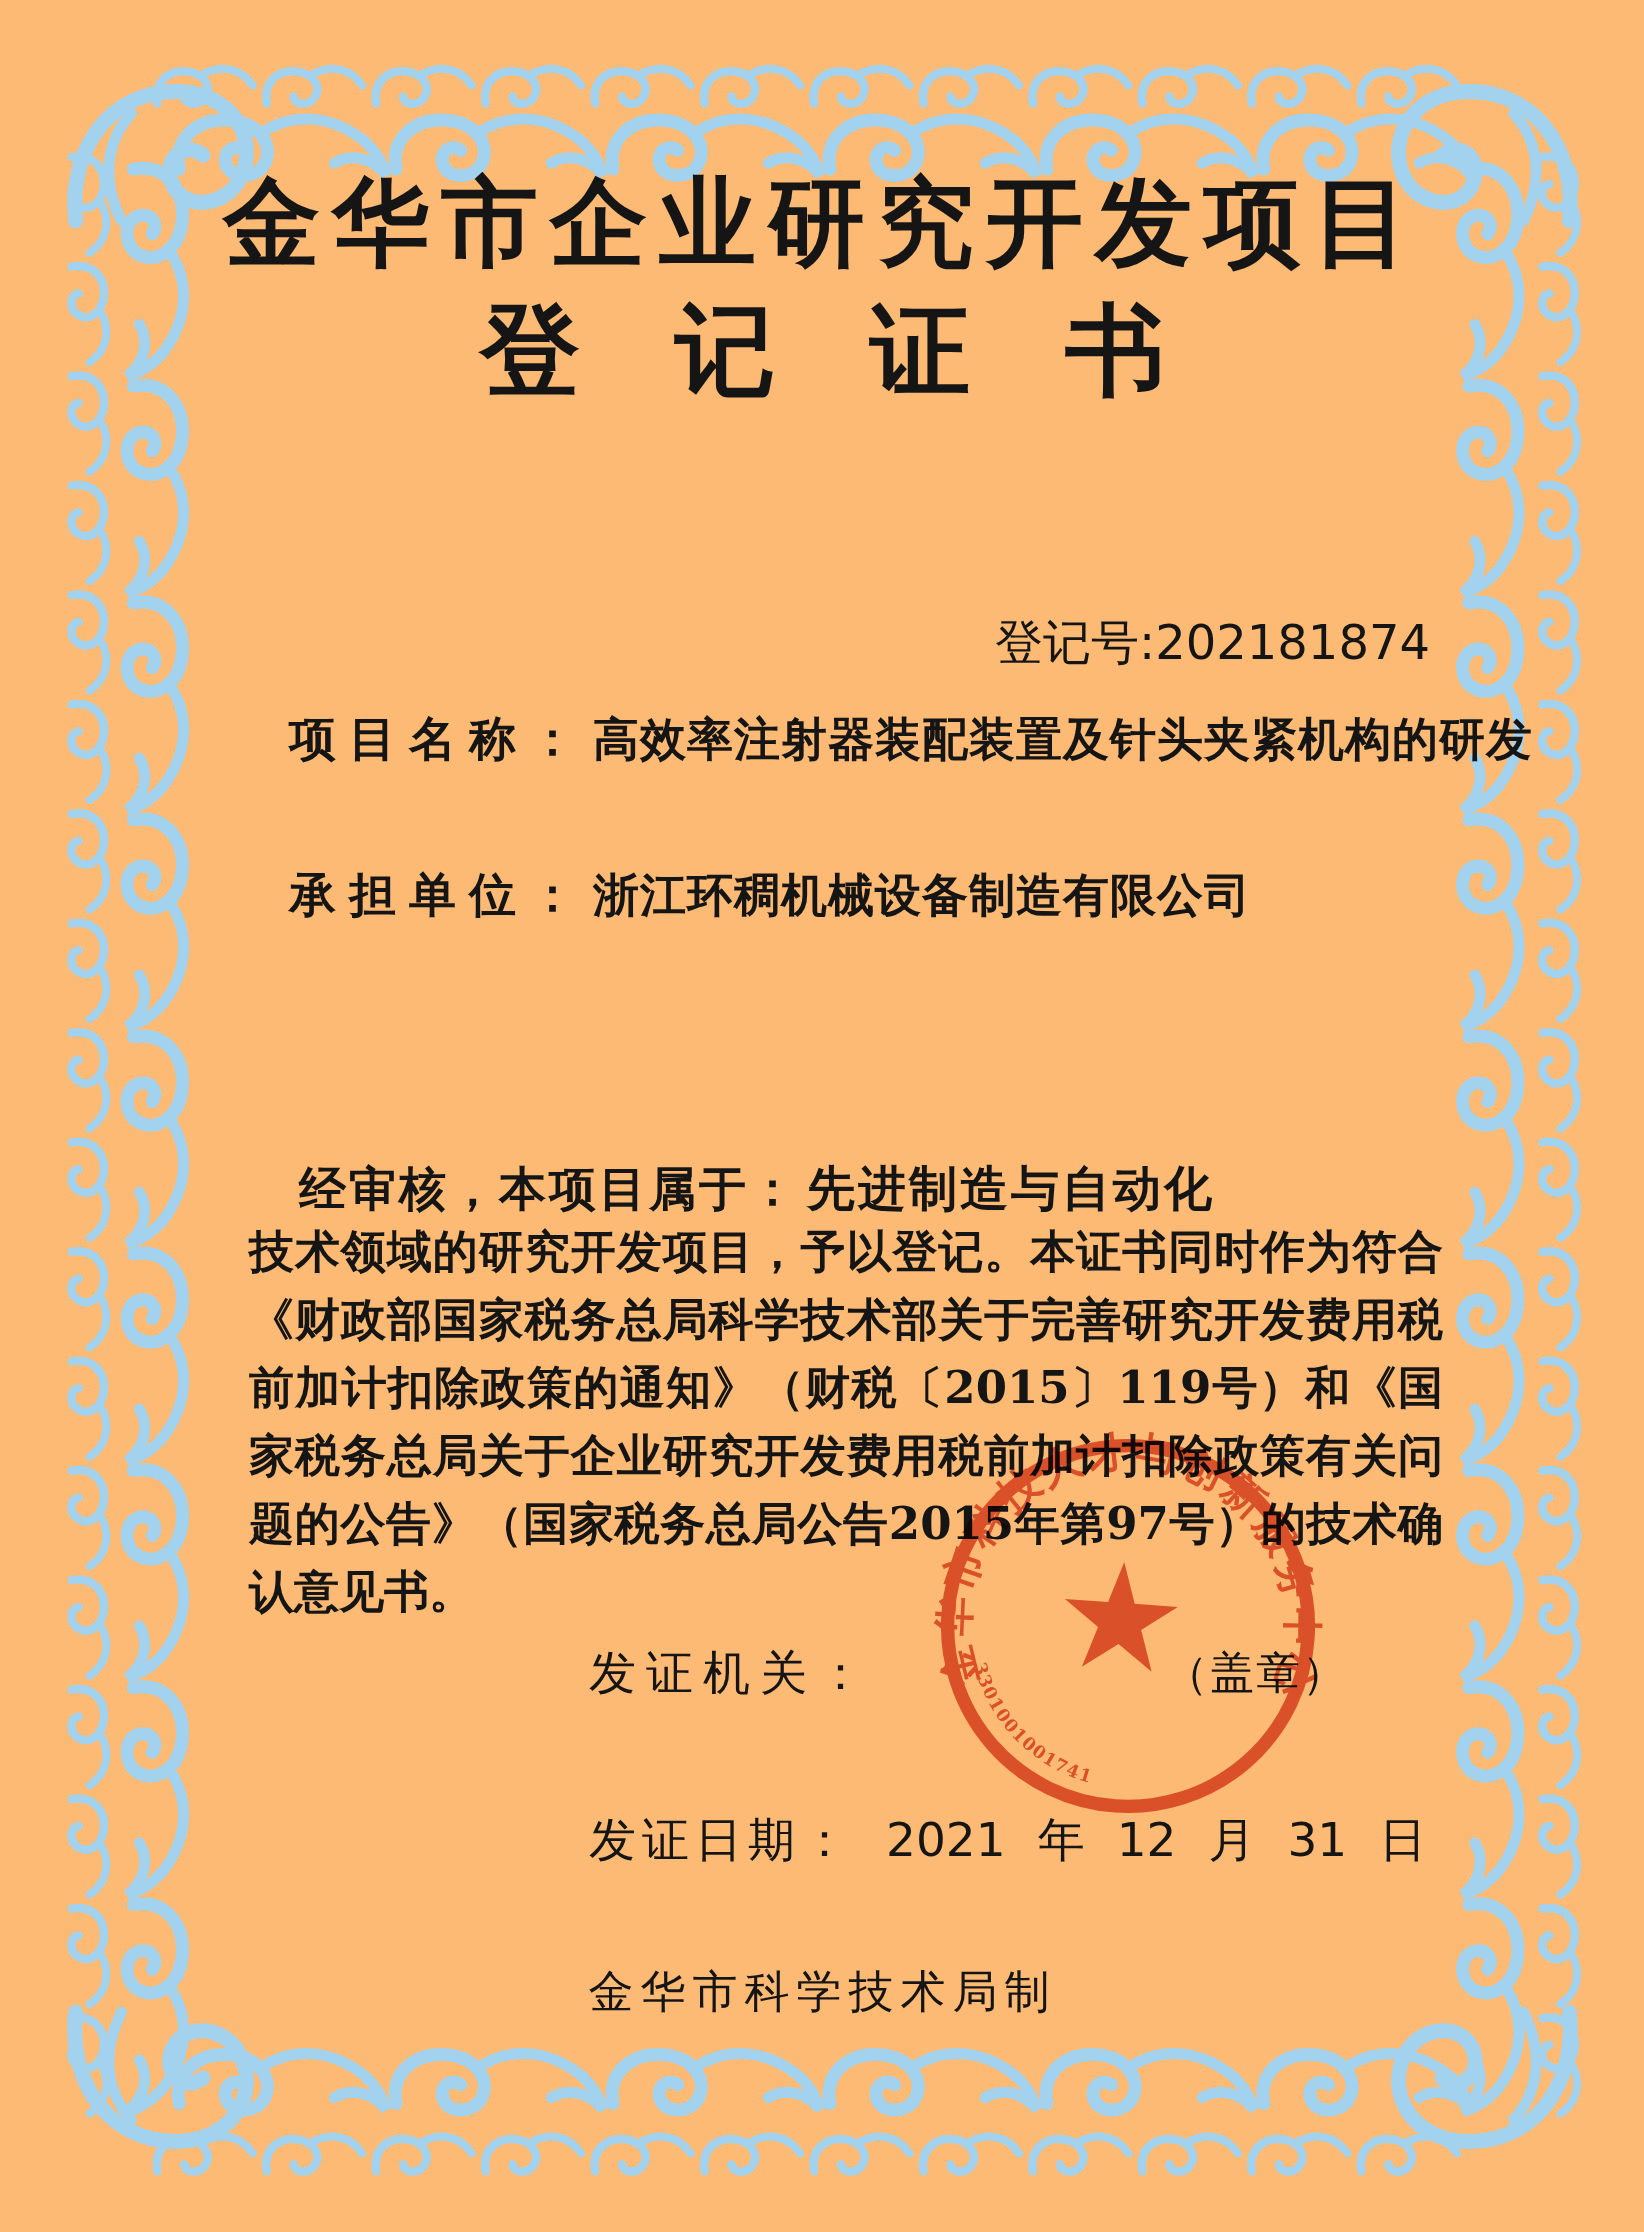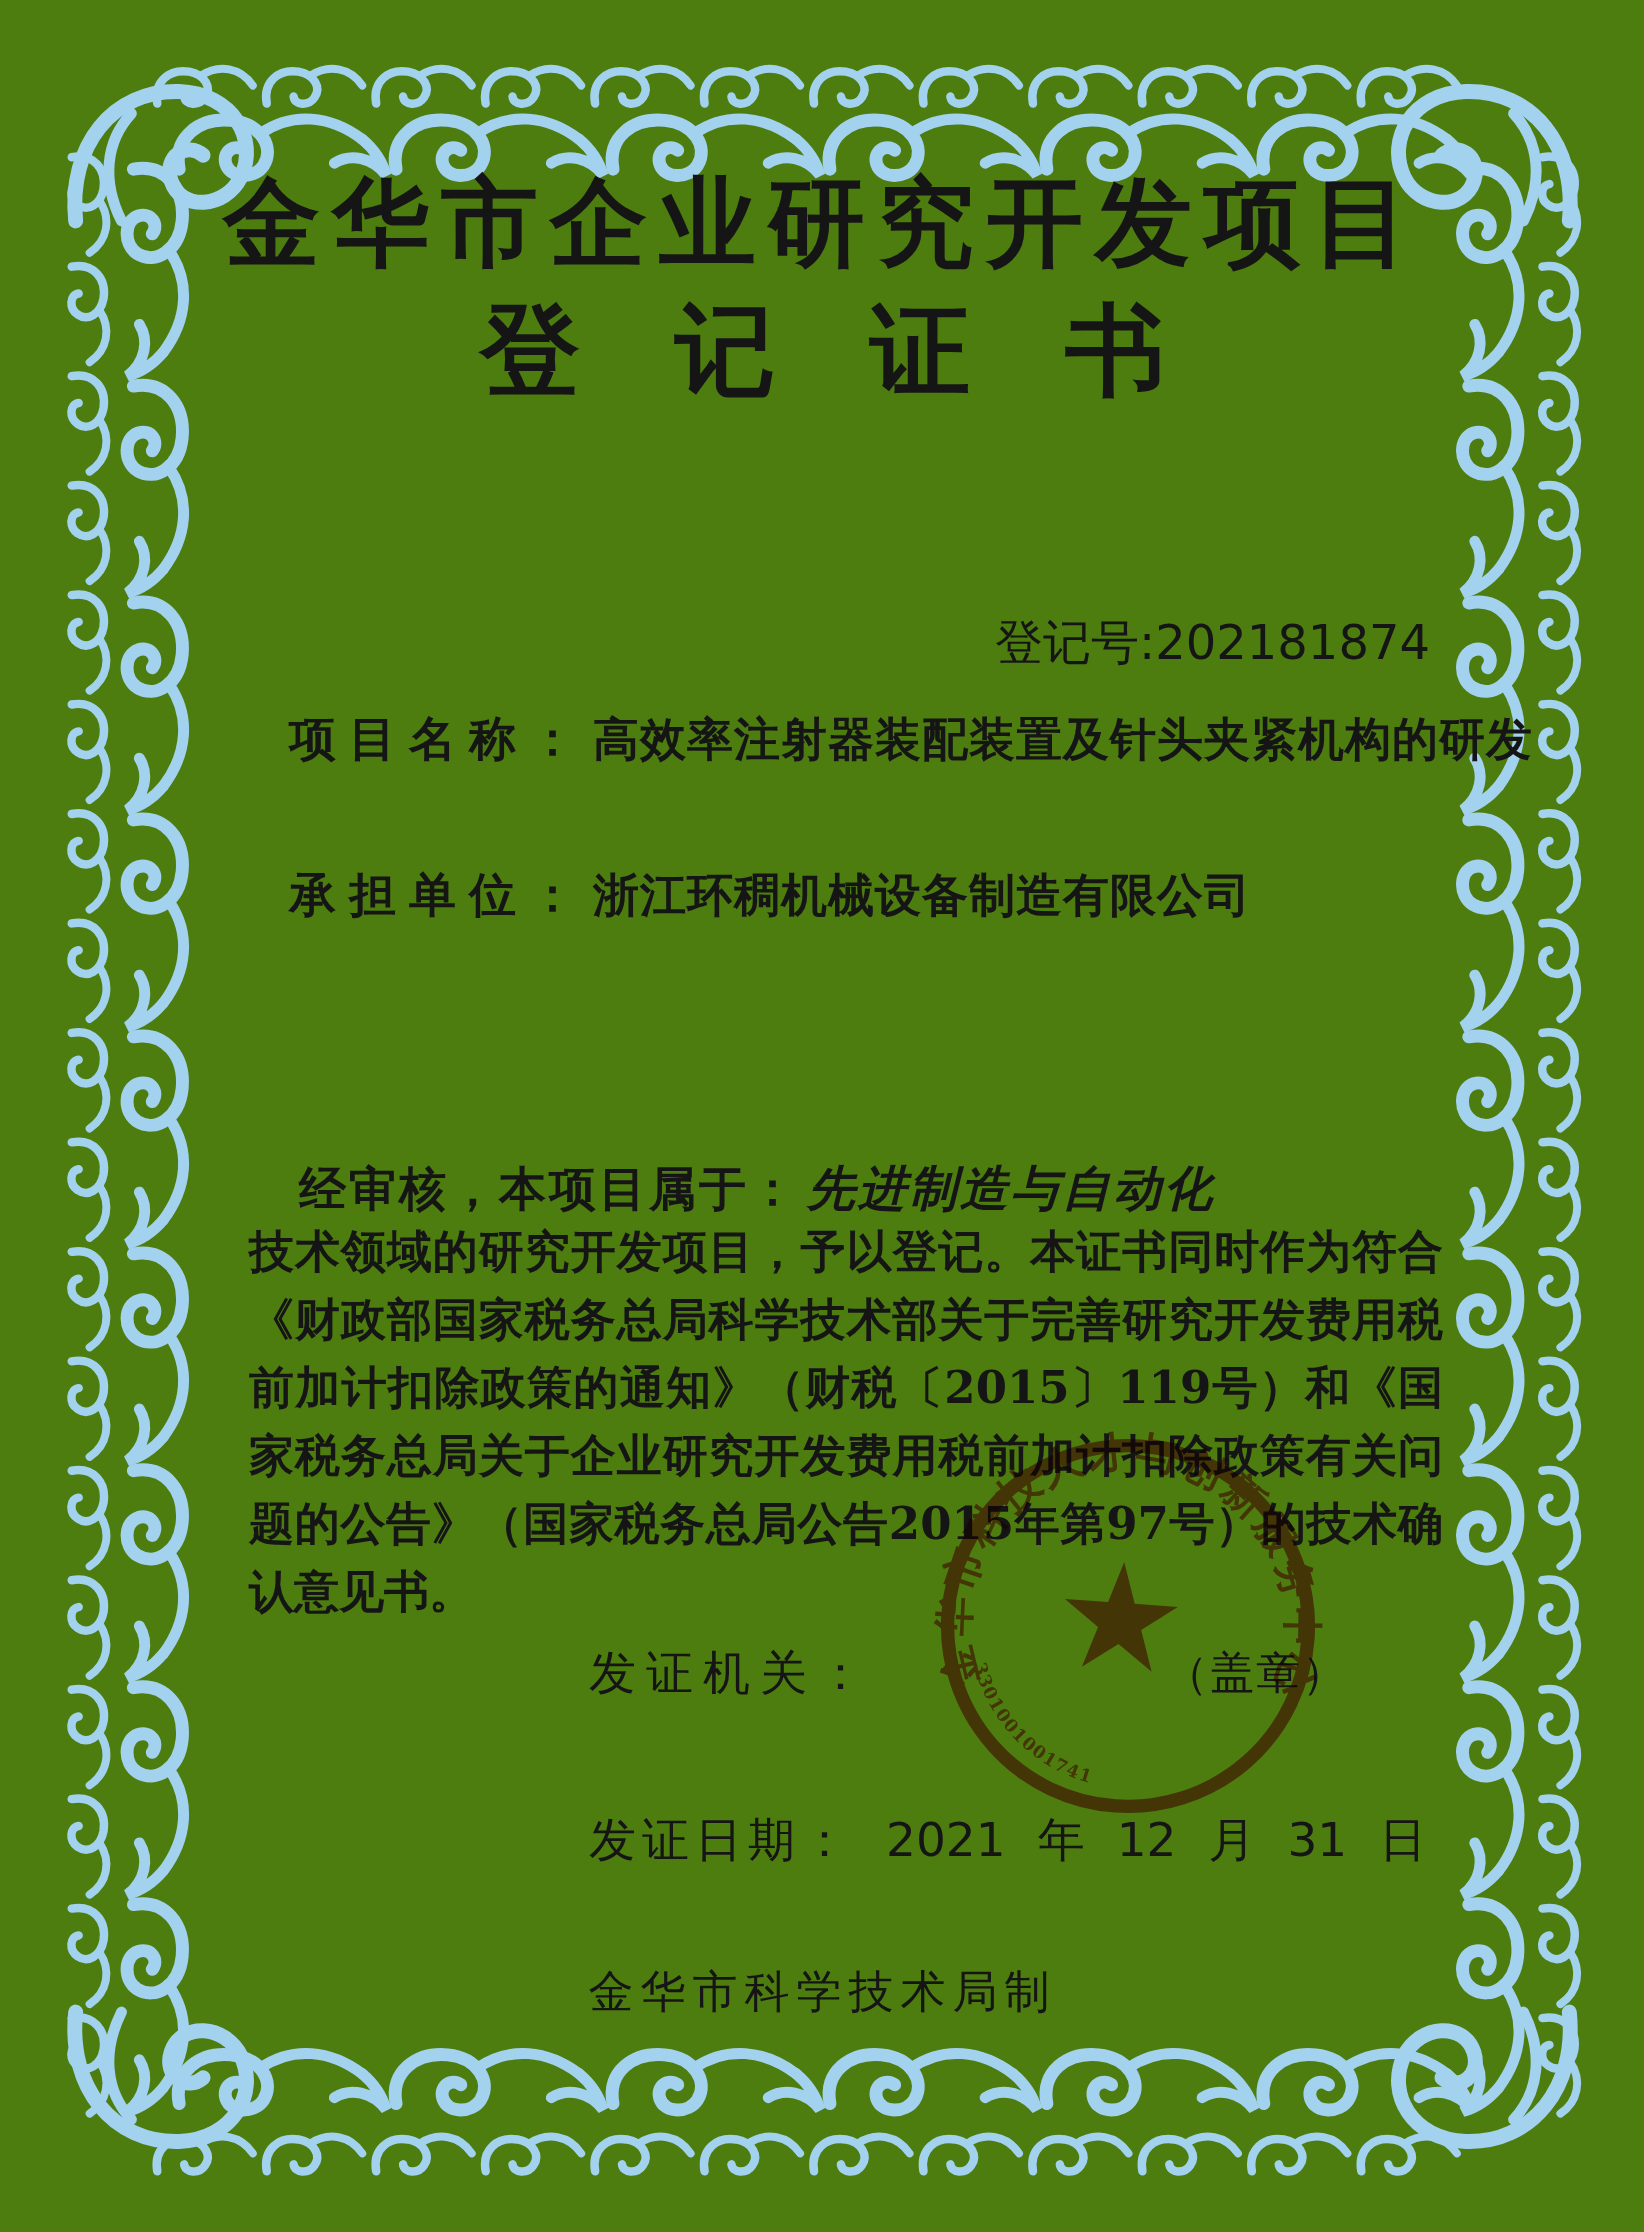--- a/index.html
+++ b/index.html
@@ -1,21 +1,21 @@
 <!DOCTYPE html>
 <html><head>
 <meta charset="utf-8">
 <style>
   html,body{margin:0;padding:0;}
   body{background:#e3f1fb;}
   .page{
     position:relative;
     width:1645px;height:2233px;
     overflow:hidden;
-    background:#4d7c0f;
+    background:#fdba74;
     font-family:"DejaVu Serif","Liberation Serif",serif;
     color:#151515;
   }
   .abs{position:absolute;}
   .sans{font-family:"DejaVu Sans","Liberation Sans",sans-serif;}
 
   #border-svg{left:0;top:0;width:1645px;height:2233px;z-index:0;color:#a3d2ee;}
 
   .title1{
     top:159px;left:0;width:100%;text-align:center;z-index:1;
@@ -32,21 +32,21 @@
   .fieldrow{display:flex;align-items:baseline;white-space:nowrap;z-index:1;}
   .fieldrow .lbl{font-size:47px;font-weight:700;letter-spacing:13px;}
   .fieldrow .val{
     font-family:"DejaVu Sans","Liberation Sans",sans-serif;
     font-weight:700;font-size:46px;letter-spacing:1px;margin-left:4px;
   }
   .row-project{left:289px;top:708px;}
   .row-undertaker{left:289px;top:864px;}
   .review{left:299px;top:1118px;}
   .review .lbl{letter-spacing:3px;margin-top:40px;}
-  .review .val{font-size:48px;letter-spacing:3px;margin-left:8px;font-style:italic;}
+  .review .val{font-size:48px;letter-spacing:3px;margin-left:8px;}
   .bodytext{
     left:249px;top:1218px;width:1194px;z-index:1;
     font-size:45px;line-height:68px;font-weight:600;
     text-align:justify;text-justify:inter-character;
   }
   .issuer{left:589px;top:1642px;font-size:47px;letter-spacing:10px;z-index:1;white-space:nowrap;text-align:right;}
   .sealnote{left:1164px;top:1644px;font-size:44px;letter-spacing:2px;z-index:1;white-space:nowrap;}
   .seal{
     left:923px;top:1421px;width:410px;height:410px;z-index:2;
     mix-blend-mode:multiply;opacity:.92;

